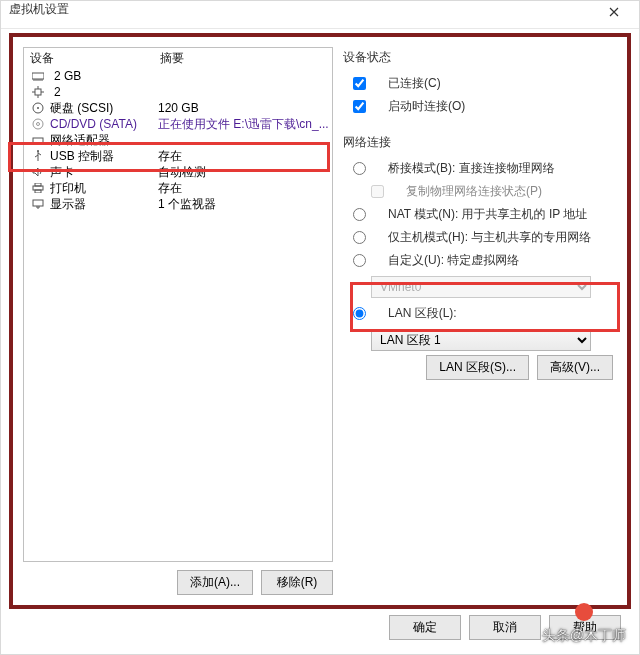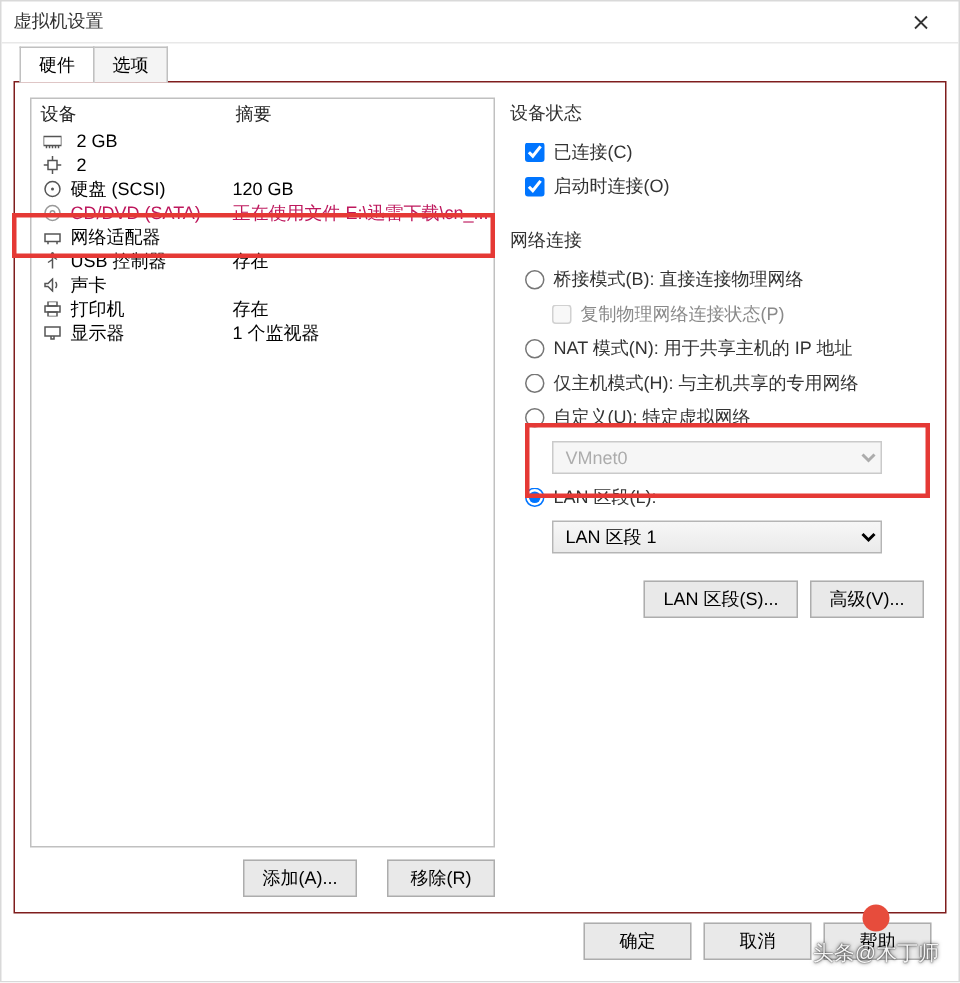--- a/index.html
+++ b/index.html
@@ -18,21 +18,21 @@
     width: 640px;
     height: 655px;
     border: 1px solid #d9d9d9;
     background: #fff;
     display: flex;
     flex-direction: column;
   }
   .titlebar {
     height: 28px;
     display: flex;
-    align-items: center;
+    align-items: flex-start;
     padding: 0 8px;
     border-bottom: 1px solid #e8e8e8;
     font-size: 12px;
     color: #333;
   }
   .titlebar .spacer { flex: 1; }
   .titlebar .close {
     width: 34px; height: 22px;
     display: flex; align-items: center; justify-content: center;
     color: #555;
@@ -56,21 +56,21 @@
     padding: 3px 12px 3px 12px;
     background: #fff;
     font-size: 12px;
     margin-right: -1px;
     position: relative;
     z-index: 2;
   }
   .tab.inactive { background: #f4f4f4; z-index: 1; }
   .tabpage {
     flex: 1;
-    border: 1px solid #7f1d1d;
+    border: 4px solid #7f1d1d;
     display: flex;
     flex-direction: row;
     padding: 10px 10px 0 10px;
     gap: 10px;
   }
   .left {
     width: 310px;
     display: flex;
     flex-direction: column;
   }
@@ -104,21 +104,21 @@
     width: 16px; height: 14px;
     display: inline-flex; align-items: center; justify-content: center;
     margin: 0 4px 0 6px;
     color: #555;
   }
   .devrow .label { width: 104px; overflow: hidden; text-overflow: ellipsis; }
   .devrow .summary { flex: 1; padding-left: 4px; overflow: hidden; text-overflow: ellipsis; }
   .left-buttons {
     display: flex;
     justify-content: flex-end;
-    gap: 20px;
+    gap: 8px;
     padding: 8px 0 10px 0;
     align-items: center;
   }
   button.win {
     background: #e9e9e9;
     border: 1px solid #adadad;
     padding: 3px 12px;
     font-family: inherit;
     font-size: 12px;
     min-width: 72px;
@@ -131,21 +131,21 @@
     padding-right: 4px;
   }
   .group-label {
     font-size: 12px;
     color: #333;
     margin: 2px 0 6px 0;
   }
   .chkrow, .radrow {
     display: flex;
     align-items: center;
-    gap: 4px;
+    gap: 20px;
     font-size: 12px;
     margin: 3px 0 3px 10px;
     color: #333;
   }
   .radrow.sub, .chkrow.sub { margin-left: 28px; color: #8a8a8a; }
   input[type=checkbox], input[type=radio] { margin: 0 2px 0 0; }
   .dropdown {
     display: block;
     width: 220px;
     height: 22px;
@@ -154,21 +154,20 @@
     font-family: inherit;
     font-size: 12px;
     padding: 2px 4px;
     margin: 4px 0 4px 28px;
   }
   .dropdown:disabled { color: #8a8a8a; background: #f3f3f3; }
   .right-buttons {
     display: flex;
     justify-content: flex-end;
     gap: 8px;
-    margin-top: 14px;
   }
   .footer {
     display: flex;
     justify-content: flex-end;
     gap: 8px;
     padding: 6px 10px 6px 0;
     border-top: 0;
   }
   
   .hl {
@@ -188,43 +187,39 @@
     display: flex;
     align-items: center;
     gap: 6px;
     flex-direction: column;
   }
   .wm .dot {
     width: 18px; height: 18px; border-radius: 50%;
     background: #e74c3c; display: inline-block;
   }
   svg { display: block; }
-  .disabled-text { color: #be185d; }
+  .disabled-text { color: #4c1d95; }
 </style>
 </head>
 <body>
 
 <div class="window">
 
   <div class="titlebar">
     <span>虚拟机设置</span>
     <span class="spacer"></span>
     <span class="close">
       <svg width="10" height="10" viewBox="0 0 10 10">
           <path d="M1 1 L9 9 M9 1 L1 9" stroke="#333" stroke-width="1.2"></path>
         </svg>
     </span>
   </div>
 
   <div class="client">
 
-    <div class="tabs">
-      <div class="tab">硬件</div>
-      <div class="tab inactive">选项</div>
-    </div>
 
     <div class="tabpage">
 
       <div class="left">
         <div class="devlist-wrap">
           <div class="devlist-header">
             <div class="col col-dev">设备</div>
             <div class="col col-sum">摘要</div>
           </div>
           <div class="devlist-body" id="devlist-body">
@@ -286,20 +281,21 @@
                 <span class="summary">存在</span>
               </div>
               <div class="devrow">
                 <span class="icon">
                   <svg width="12" height="10" viewBox="0 0 12 10">
                     <path d="M1 4h2l3-3v8l-3-3H1z" fill="none" stroke="#555"></path>
                     <path d="M8 3c1 1 1 3 0 4" fill="none" stroke="#555"></path>
                   </svg>
                 </span>
                 <span class="label">声卡</span>
+                <span class="summary">自动检测</span>
               </div>
               <div class="devrow">
                 <span class="icon">
                   <svg width="12" height="10" viewBox="0 0 12 10">
                     <rect x="1" y="3" width="10" height="4" fill="none" stroke="#555"></rect>
                     <rect x="3" y="0" width="6" height="3" fill="none" stroke="#555"></rect>
                     <rect x="3" y="7" width="6" height="3" fill="none" stroke="#555"></rect>
                   </svg>
                 </span>
                 <span class="label">打印机</span>

